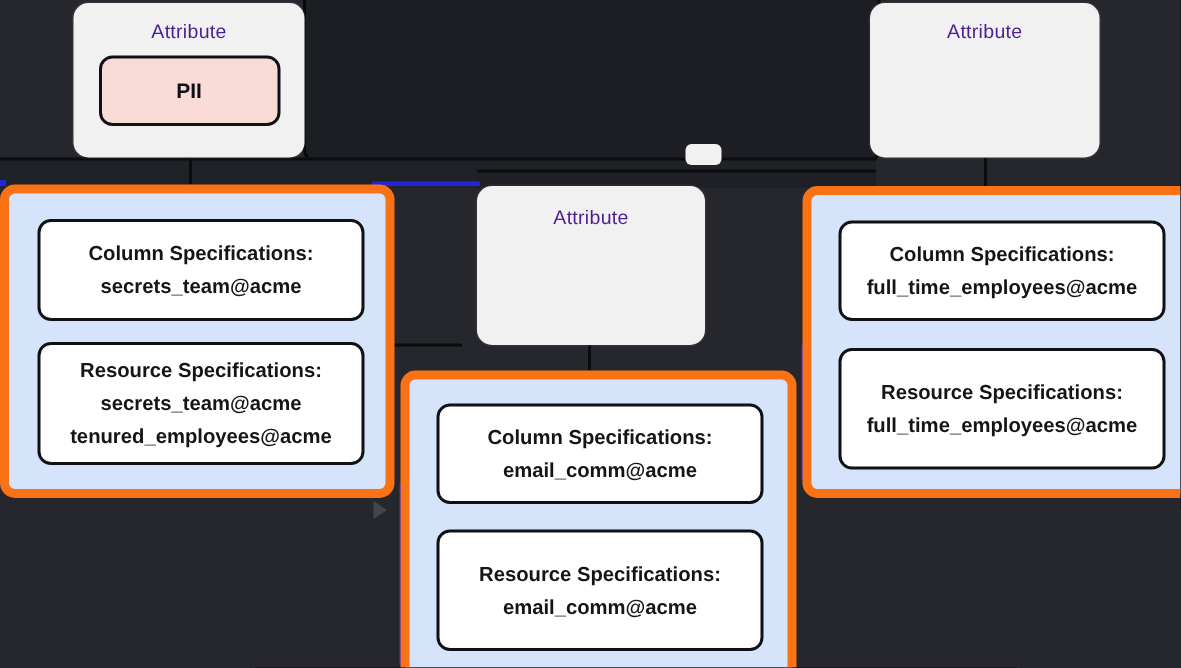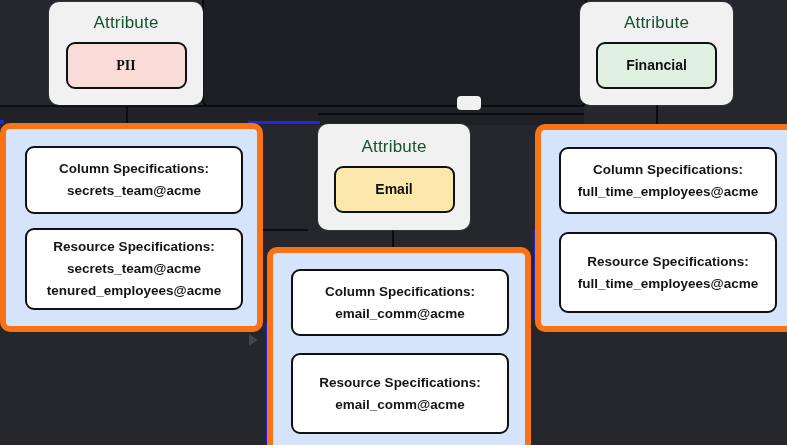--- a/index.html
+++ b/index.html
@@ -29,21 +29,21 @@
     width:0;height:0;
     border-top:6px solid transparent;border-bottom:6px solid transparent;
     border-left:9px solid #42464e;
   }
 
   
   .attr-node{
     background:var(--node); border-radius:10px; text-align:center;
     box-shadow:0 0 0 1px rgba(255,255,255,.06);
   }
-  .attr-title{margin-top:11px; font-size:17px; color:#14532d; letter-spacing:.2px;}
+  .attr-title{margin-top:11px; font-size:13px; color:#4c1d95; letter-spacing:.2px;}
   .attr-tag{
     margin:9px auto 0; width:117px; height:43px; line-height:43px;
     border:2px solid #101114; border-radius:9px;
     font-size:14px; font-weight:bold; color:#101114;
   }
 
   
   .spec-group{
     background:var(--group); border:6px solid #f97316; border-radius:10px;
   }
@@ -73,31 +73,29 @@
   <div class="abs blue-line" style="left:248px; top:121px; width:72px; height:3px;"></div>
   <div class="abs blue-line" style="left:0; top:320px; width:126px; height:3px;"></div>
   <div class="abs blue-line" style="left:534px; top:230px; width:3px; height:90px;"></div>
   <div class="abs blue-line" style="left:266px; top:322px; width:3px; height:121px;"></div>
   <div class="abs blue-line" style="left:0; top:120px; width:4px; height:4px;"></div>
   <div class="abs blue-line" style="left:783px; top:317px; width:4px; height:4px;"></div>
   <div class="abs arrowhead" style="left:249px; top:334px;"></div>
 
   <div class="abs attr-node" style="left:49px; top:2px; width:154px; height:103px;">
     <div class="attr-title">Attribute</div>
-    <div class="attr-tag" style="background:var(--pii);font-family:Liberation Serif, serif;">PII</div>
+    <div class="attr-tag" style="background:var(--pii);">PII</div>
   </div>
 
   <div class="abs attr-node" style="left:580px; top:2px; width:153px; height:103px;">
     <div class="attr-title">Attribute</div>
-    <div class="attr-tag" style="background:var(--financial);">Financial</div>
   </div>
 
   <div class="abs attr-node" style="left:318px; top:124px; width:152px; height:106px;">
     <div class="attr-title" style="margin-top:13px;">Attribute</div>
-    <div class="attr-tag" style="background:var(--email);">Email</div>
   </div>
 
   <div class="abs spec-group" style="left:0; top:123px; width:251px; height:197px;">
     <div class="spec-card" style="left:19px; top:17px; width:214px; height:64px;">
       <div>Column Specifications:</div>
       <div class="values">secrets_team@acme</div>
     </div>
     <div class="spec-card" style="left:19px; top:99px; width:214px; height:78px;">
       <div>Resource Specifications:</div>
       <div class="values">secrets_team@acme

